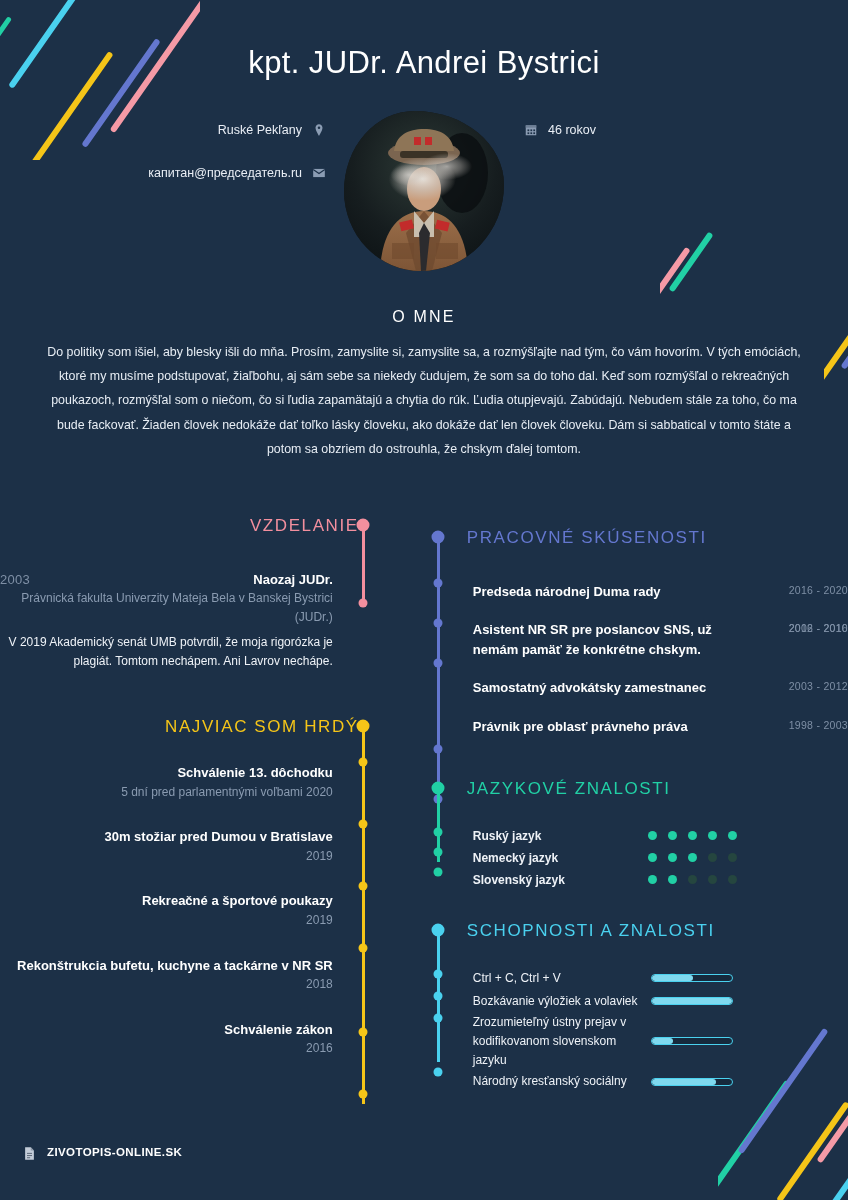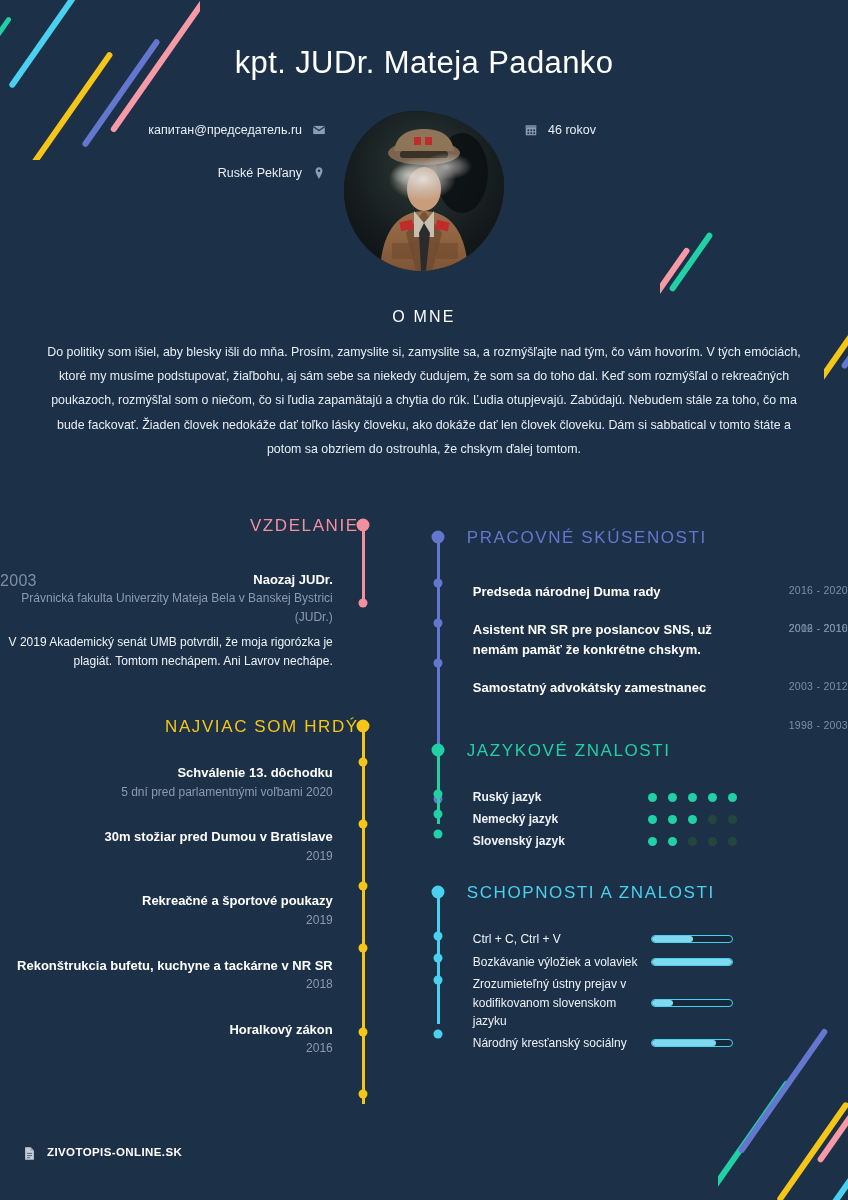--- a/index.html
+++ b/index.html
@@ -116,21 +116,21 @@
 
   .item { position:relative; }
   .col-left .item { text-align:right; padding-right:56px; }
   .col-right .item { padding-left:52px; padding-right:14px; }
 
   .it-title { font-size:13px; font-weight:bold; color:#ffffff; line-height:1.5; }
   .it-sub { font-size:12px; color:#8a9bb1; line-height:1.55; }
   .it-note { font-size:12px; color:#eef2f7; line-height:1.65; margin-top:6px; }
   .it-date-left {
     position:absolute; left:0; top:2px;
-    font-size:16px; color:#7e8fa5; letter-spacing:.3px;
+    font-size:13px; color:#7e8fa5; letter-spacing:.3px;
   }
   .it-date-right {
     position:absolute; right:0; top:2px;
     font-size:10.5px; color:#7e8fa5; letter-spacing:.3px; white-space:nowrap;
   }
 
   
   .c-pink { color:#f38f9e; }
   .c-pink .rail-line { background:#f38f9e; }
   .c-pink .node { background:#f38f9e; }
@@ -195,39 +195,39 @@
 </div>
 
 <div class="br">
   <div class="stripe" style="background:#21d0a5;width:6px;height:150px;left:24px;top:58px;transform:rotate(35deg);"></div>
   <div class="stripe" style="background:#6477cf;width:6px;height:150px;left:62px;top:6px;transform:rotate(35deg);"></div>
   <div class="stripe" style="background:#f5c518;width:6px;height:120px;left:92px;top:82px;transform:rotate(35deg);"></div>
   <div class="stripe" style="background:#f59aa6;width:6px;height:70px;left:118px;top:88px;transform:rotate(35deg);"></div>
   <div class="stripe" style="background:#4ad1ef;width:6px;height:56px;left:118px;top:158px;transform:rotate(35deg);"></div>
 </div>
 
-<div class="name">kpt. JUDr. Mateja Padanko</div>
+<div class="name">kpt. JUDr. Andrei Bystrici</div>
 
 <div class="contact-row">
 
   <div class="contact-col left">
+    <div class="contact-item">
+      <span>Ruské Pekľany</span>
+      <span class="ci-icon">
+        <svg viewBox="0 0 24 24">
+            <path d="M12 2C8.7 2 6 4.7 6 8c0 4.6 6 14 6 14s6-9.4 6-14c0-3.3-2.7-6-6-6zm0 8.2A2.2 2.2 0 1 1 12 5.8a2.2 2.2 0 0 1 0 4.4z"></path>
+          </svg>
+      </span>
+    </div>
     <div class="contact-item">
       <span>капитан@председатель.ru</span>
       <span class="ci-icon">
         <svg viewBox="0 0 24 24">
             <path d="M2 5h20v14H2z" fill="#8b9cb3"></path>
             <path d="M2 6l10 7 10-7" fill="none" stroke="#1c3047" stroke-width="2"></path>
-          </svg>
-      </span>
-    </div>
-    <div class="contact-item">
-      <span>Ruské Pekľany</span>
-      <span class="ci-icon">
-        <svg viewBox="0 0 24 24">
-            <path d="M12 2C8.7 2 6 4.7 6 8c0 4.6 6 14 6 14s6-9.4 6-14c0-3.3-2.7-6-6-6zm0 8.2A2.2 2.2 0 1 1 12 5.8a2.2 2.2 0 0 1 0 4.4z"></path>
           </svg>
       </span>
     </div>
   </div>
 
   <div class="photo-wrap">
     <div class="photo">
       <svg width="160" height="160" viewBox="0 0 160 160">
         <defs>
           <radialGradient id="bgg" cx="50%" cy="35%" r="75%">
@@ -352,21 +352,21 @@
       </div>
       <div class="item" style="margin-top:26px;">
         <div class="it-title">Rekreačné a športové poukazy</div>
         <div class="it-sub">2019</div>
       </div>
       <div class="item" style="margin-top:26px;">
         <div class="it-title">Rekonštrukcia bufetu, kuchyne a tackárne v NR SR</div>
         <div class="it-sub">2018</div>
       </div>
       <div class="item" style="margin-top:26px;">
-        <div class="it-title">Horalkový zákon</div>
+        <div class="it-title">Schválenie zákon</div>
         <div class="it-sub">2016</div>
       </div>
     </div>
   </div>
 
   <div class="col-right">
 
     <div class="tl-sec c-blue">
       <div class="rail" style="height:262px;">
         <div class="rail-line"></div>
@@ -389,20 +389,21 @@
       <div class="item" style="margin-top:19px;">
         <div class="it-date-right">2006 - 2010</div>
         <div class="it-title" style="padding-right:80px;">Asistent NR SR pre poslancov SNS, už nemám pamäť že konkrétne chskym.</div>
       </div>
       <div class="item" style="margin-top:19px;">
         <div class="it-date-right">2003 - 2012</div>
         <div class="it-title" style="padding-right:80px;">Samostatný advokátsky zamestnanec</div>
       </div>
       <div class="item" style="margin-top:19px;">
         <div class="it-date-right">1998 - 2003</div>
+        <div class="it-title" style="padding-right:80px;">Právnik pre oblasť právneho práva</div>
       </div>
     </div>
 
     <div class="tl-sec c-green" style="margin-top:44px;">
       <div class="rail" style="height:74px;">
         <div class="rail-line"></div>
         <div class="node hollow" style="top:0;"></div>
         <div class="node" style="top:44px;"></div>
         <div class="node" style="top:64px;"></div>
         <div class="node" style="top:84px;"></div>

